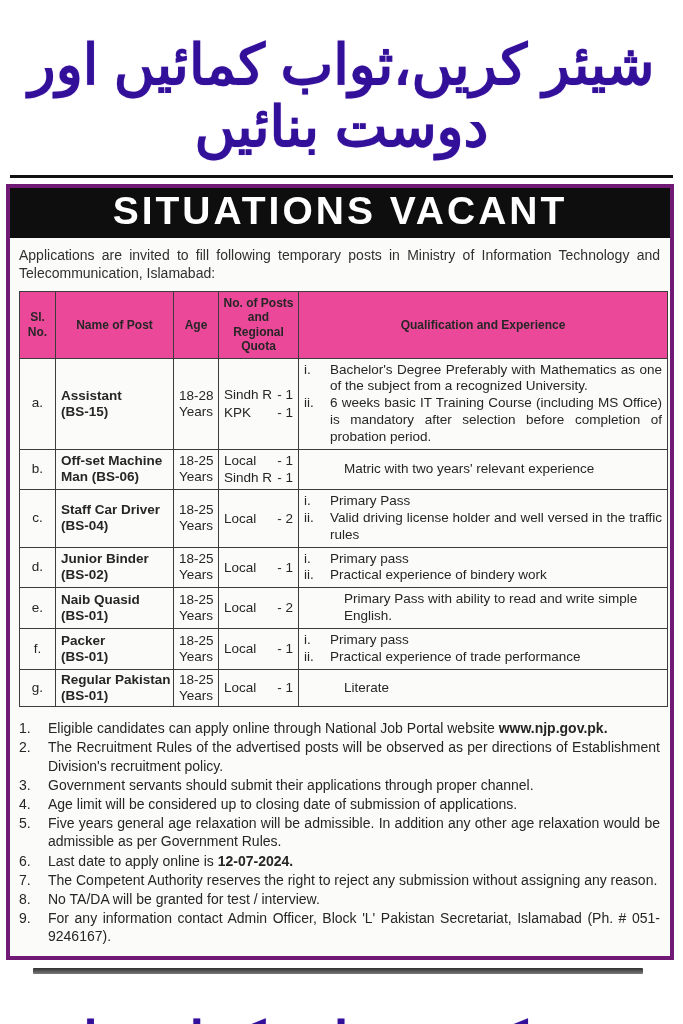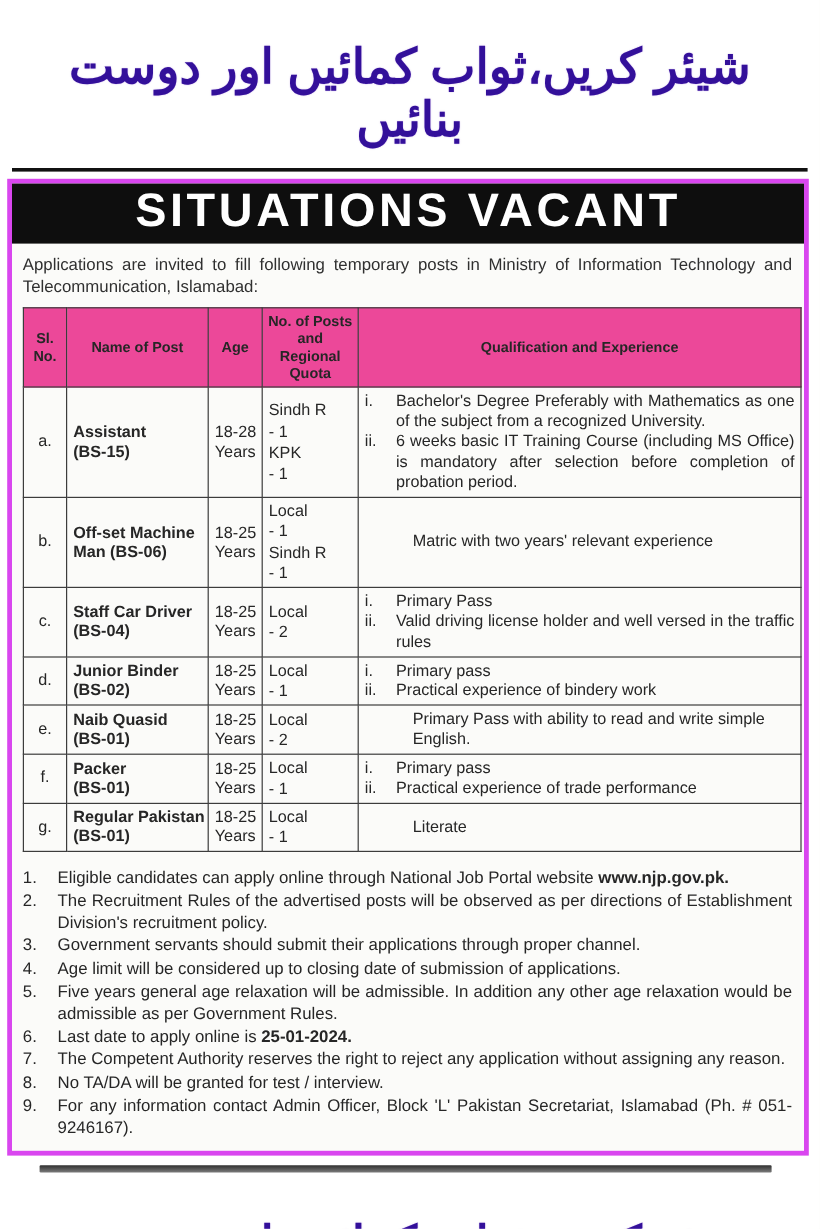--- a/index.html
+++ b/index.html
@@ -11,37 +11,37 @@
     color: #262626;
     position: relative;
     overflow: hidden;
   }
 
   
   .urdu-banner {
     text-align: center;
     color: #33109a;
     font-weight: bold;
-    font-size: 40px;
+    font-size: 56px;
     line-height: 1.1;
     direction: rtl;
     text-shadow: 0 0 1px rgba(120,60,200,.55);
   }
   .urdu-top { padding: 34px 10px 18px 10px; }
   .urdu-bottom { padding: 38px 10px 10px 10px; }
 
   .thin-line-top {
     height: 3px; background: #111;
     margin: 0 10px 6px 10px;
   }
 
   
   .ad-box {
     margin: 0 9px 0 6px;
-    border: 4px solid #d946ef;
+    border: 4px solid #701a75;
     background: #fbfbf9;
   }
   .title-bar {
     background: #0e0e0e;
     color: #ffffff;
     text-align: center;
     font-weight: bold;
     font-size: 39px;
     letter-spacing: 3px;
     padding: 3px 0 6px 0;
@@ -73,21 +73,21 @@
     font-size: 12px;
     padding: 4px 2px;
     line-height: 1.2;
   }
   td.c-sl { text-align: center; padding: 2px; }
   td.c-post { font-weight: bold; padding: 2px 2px 2px 5px; line-height: 1.2; }
   td.c-age { padding: 2px 2px 2px 5px; line-height: 1.2; }
   td.c-quota { padding: 2px 5px; line-height: 1.3; }
   td.c-qual { padding: 3px 5px; vertical-align: top; }
 
-  .quota-line { display: flex; justify-content: space-between; flex-direction: column; }
+  .quota-line { display: flex; justify-content: space-between; }
   .quota-num { white-space: nowrap; }
 
   .qual-item { display: flex; }
   .qual-num { width: 26px; flex: 0 0 26px; }
   .qual-text { flex: 1; text-align: justify; }
   .qual-plain { text-align: left; margin-left: 40px; }
 
   
   .notes {
     padding: 7px 10px 10px 9px;
@@ -314,25 +314,25 @@
     <div class="note-item">
       <span class="note-num">4.</span>
       <span class="note-text"><span>Age limit will be considered up to closing date of submission of applications.</span><b></b></span>
     </div>
     <div class="note-item">
       <span class="note-num">5.</span>
       <span class="note-text"><span>Five years general age relaxation will be admissible. In addition any other age relaxation would be admissible as per Government Rules.</span><b></b></span>
     </div>
     <div class="note-item">
       <span class="note-num">6.</span>
-      <span class="note-text"><span>Last date to apply online is </span><b>25-01-2024.</b></span>
+      <span class="note-text"><span>Last date to apply online is </span><b>12-07-2024.</b></span>
     </div>
     <div class="note-item">
       <span class="note-num">7.</span>
-      <span class="note-text"><span>The Competent Authority reserves the right to reject any application without assigning any reason.</span><b></b></span>
+      <span class="note-text"><span>The Competent Authority reserves the right to reject any submission without assigning any reason.</span><b></b></span>
     </div>
     <div class="note-item">
       <span class="note-num">8.</span>
       <span class="note-text"><span>No TA/DA will be granted for test / interview.</span><b></b></span>
     </div>
     <div class="note-item">
       <span class="note-num">9.</span>
       <span class="note-text"><span>For any information contact Admin Officer, Block 'L' Pakistan Secretariat, Islamabad (Ph. # 051-9246167).</span><b></b></span>
     </div>
   </div>

